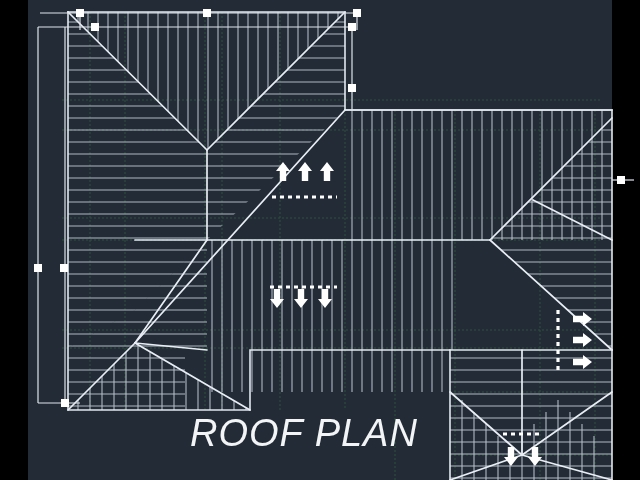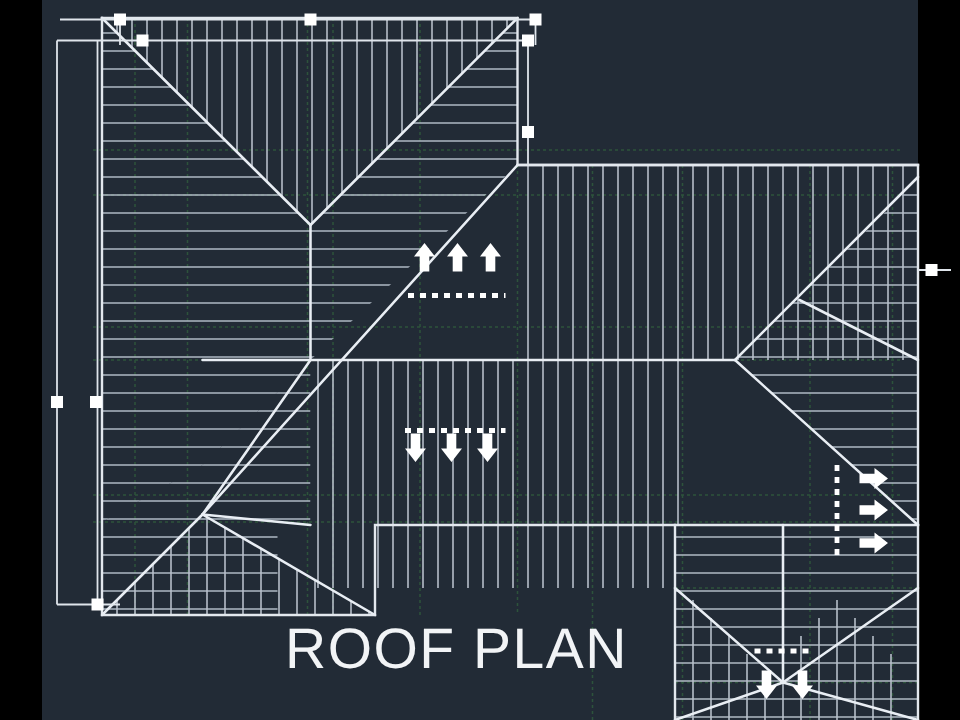--- a/index.html
+++ b/index.html
@@ -1,21 +1,21 @@
 <!DOCTYPE html>
 <html><head>
 <meta charset="utf-8">
 <style>
   html,body{margin:0;padding:0;background:#000;}
   #stage{position:relative;width:640px;height:480px;background:#000;overflow:hidden;
          font-family:"Liberation Sans",sans-serif;}
   #canvas{position:absolute;left:28px;top:0;width:584px;height:480px;background:#222b36;}
   svg.layer{position:absolute;left:0;top:0;width:640px;height:480px;overflow:visible;}
   #title{position:absolute;left:190px;top:414px;color:#f2f4f6;font-size:38px;
-         letter-spacing:1px;line-height:1;white-space:nowrap;}
+         letter-spacing:1px;line-height:1;white-space:nowrap;font-style:italic;}
 </style>
 </head>
 <body>
 
 <div id="stage">
 
   <div id="canvas"></div>
 
   <svg class="layer">
     <g stroke="#2f5b3c" stroke-width="1" stroke-dasharray="2 2" opacity="0.85">

